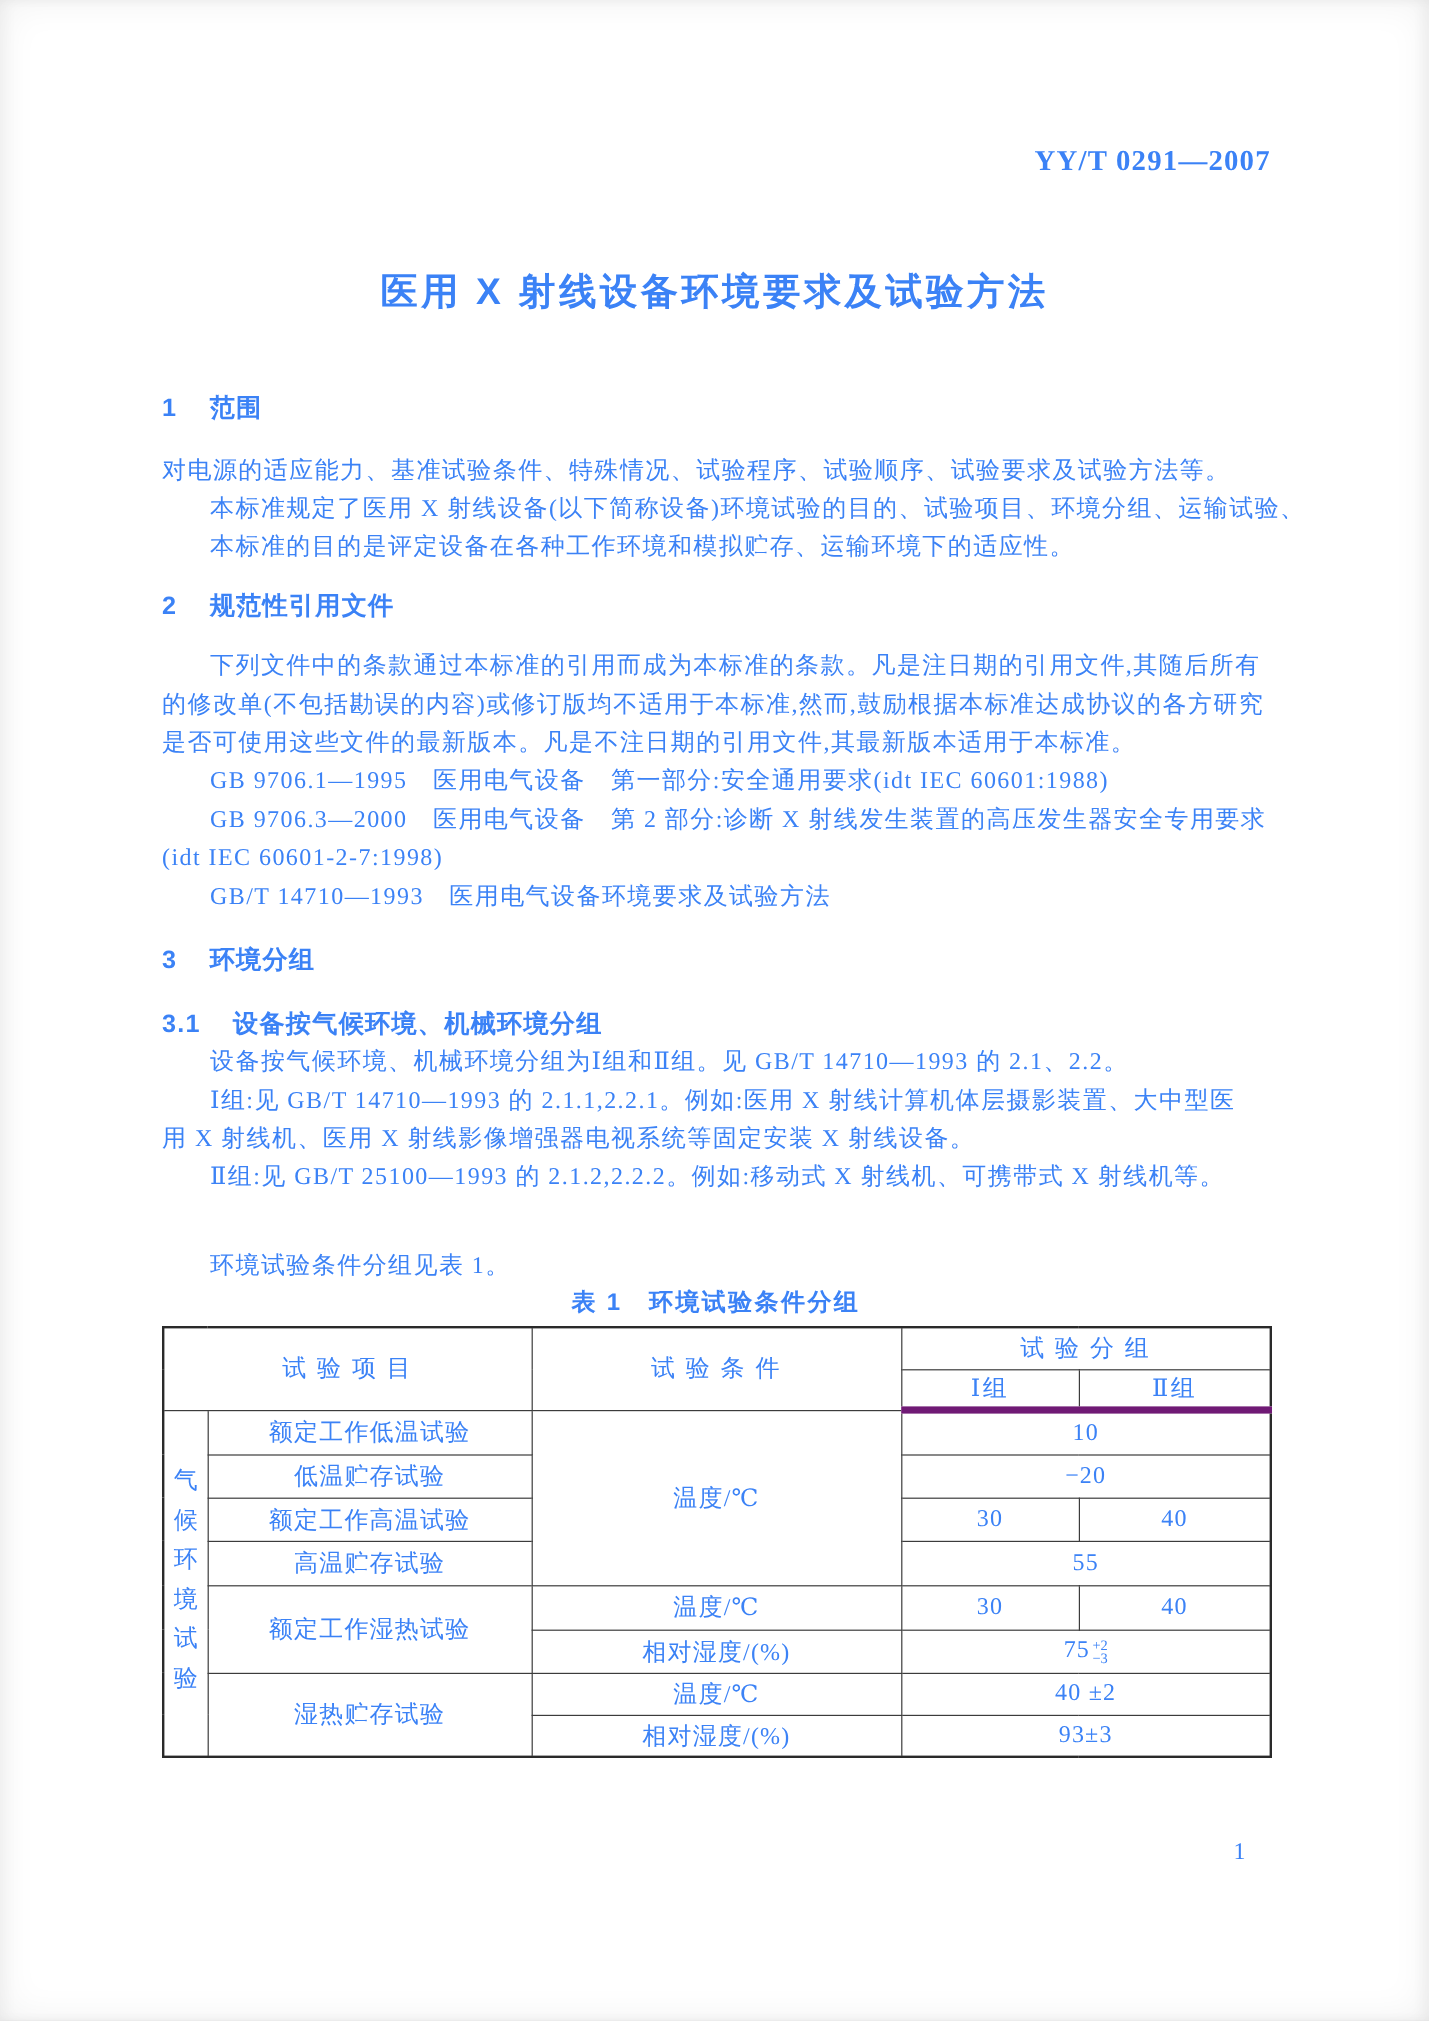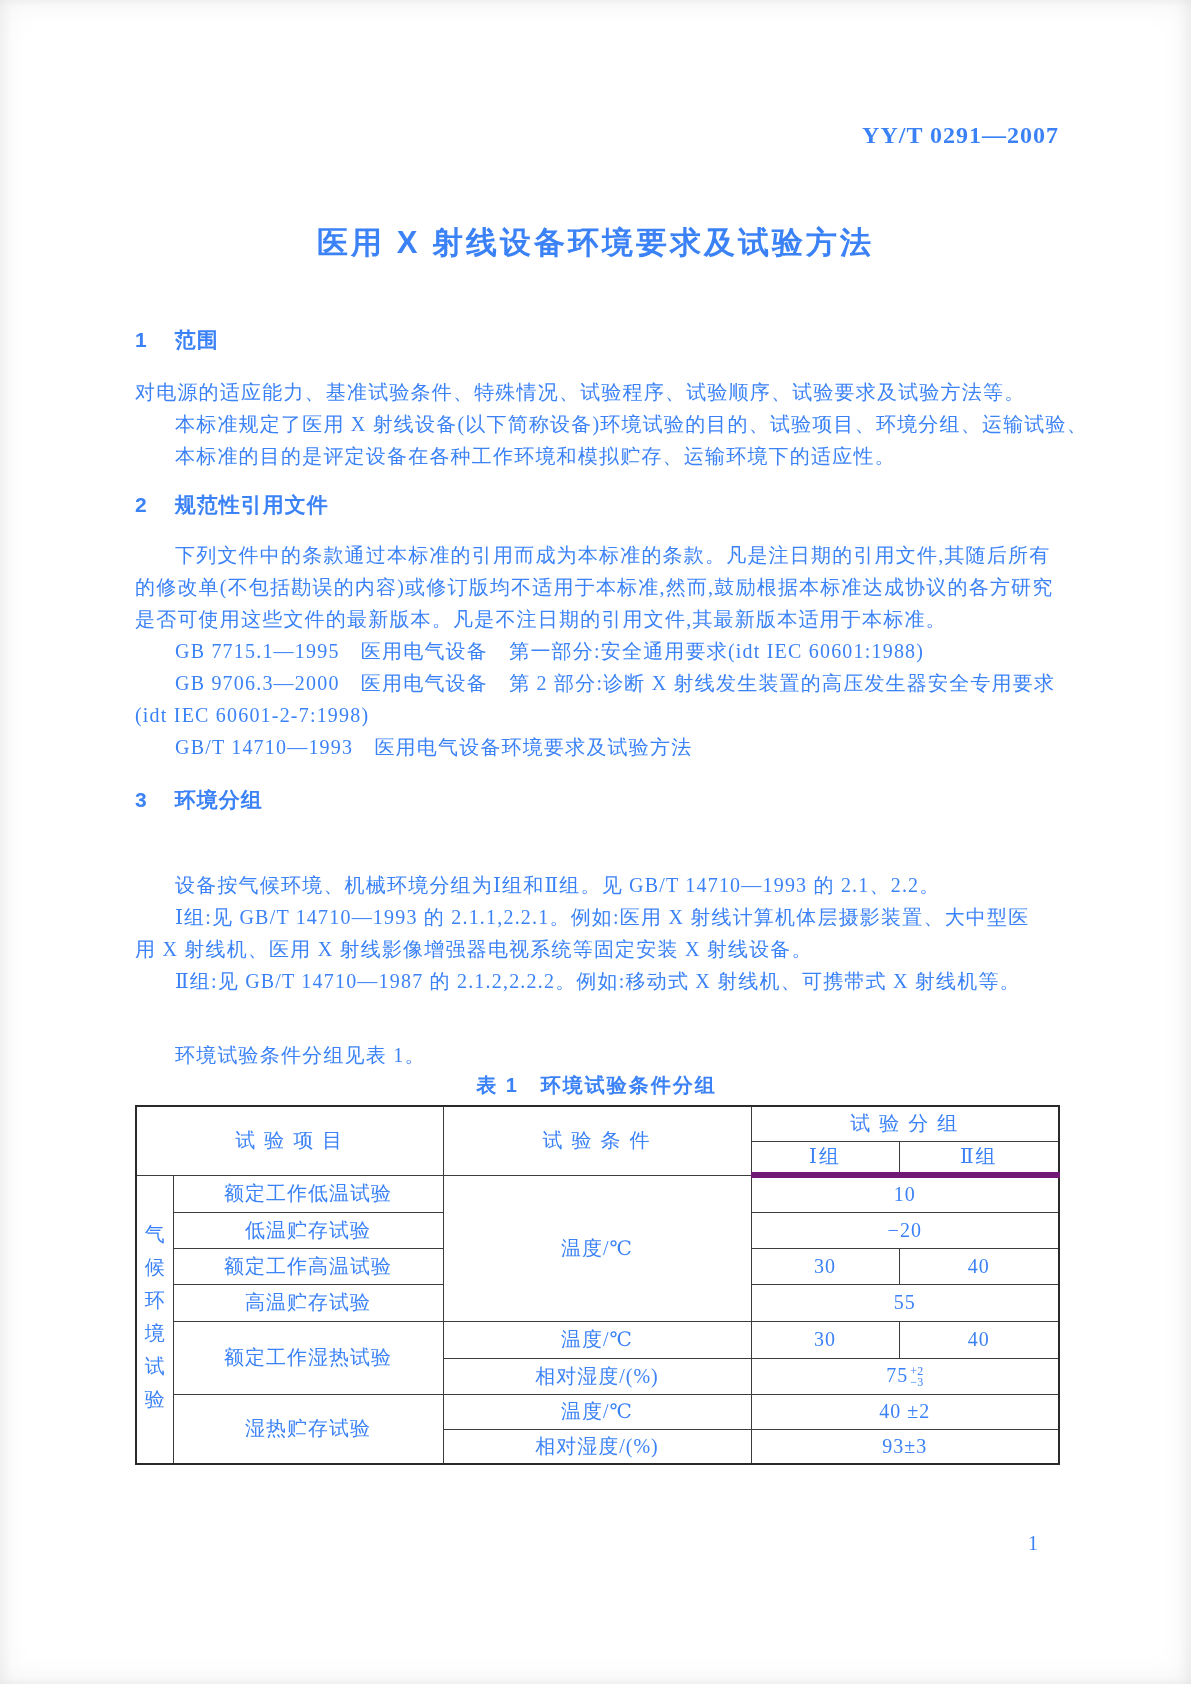--- a/index.html
+++ b/index.html
@@ -91,36 +91,40 @@
   </div>
 
   <div class="sec h" style="top:491px;">
     <span>2</span>
     <span class="h-t">规范性引用文件</span>
   </div>
   <div class="lines" style="top:539px;">
     <div class="ln ind">下列文件中的条款通过本标准的引用而成为本标准的条款。凡是注日期的引用文件,其随后所有</div>
     <div class="ln">的修改单(不包括勘误的内容)或修订版均不适用于本标准,然而,鼓励根据本标准达成协议的各方研究</div>
     <div class="ln">是否可使用这些文件的最新版本。凡是不注日期的引用文件,其最新版本适用于本标准。</div>
-    <div class="ln ind">GB 7715.1—1995　医用电气设备　第一部分:安全通用要求(idt IEC 60601:1988)</div>
+    <div class="ln ind">GB 9706.1—1995　医用电气设备　第一部分:安全通用要求(idt IEC 60601:1988)</div>
     <div class="ln ind">GB 9706.3—2000　医用电气设备　第 2 部分:诊断 X 射线发生装置的高压发生器安全专用要求</div>
     <div class="ln">(idt IEC 60601-2-7:1998)</div>
     <div class="ln ind">GB/T 14710—1993　医用电气设备环境要求及试验方法</div>
   </div>
 
   <div class="sec h" style="top:786px;">
     <span>3</span>
     <span class="h-t">环境分组</span>
   </div>
 
+  <div class="sec h" style="top:839px;">
+    <span>3.1</span>
+    <span class="h-t">设备按气候环境、机械环境分组</span>
+  </div>
   <div class="lines" style="top:869px;">
     <div class="ln ind">设备按气候环境、机械环境分组为Ⅰ组和Ⅱ组。见 GB/T 14710—1993 的 2.1、2.2。</div>
     <div class="ln ind">Ⅰ组:见 GB/T 14710—1993 的 2.1.1,2.2.1。例如:医用 X 射线计算机体层摄影装置、大中型医</div>
     <div class="ln">用 X 射线机、医用 X 射线影像增强器电视系统等固定安装 X 射线设备。</div>
-    <div class="ln ind">Ⅱ组:见 GB/T 14710—1987 的 2.1.2,2.2.2。例如:移动式 X 射线机、可携带式 X 射线机等。</div>
+    <div class="ln ind">Ⅱ组:见 GB/T 25100—1993 的 2.1.2,2.2.2。例如:移动式 X 射线机、可携带式 X 射线机等。</div>
   </div>
 
   <div class="lines" style="top:1039px;">
     <div class="ln ind">环境试验条件分组见表 1。</div>
   </div>
 
   <div class="tbl-caption">表 1　环境试验条件分组</div>
 
   <table class="env">
     <colgroup>

